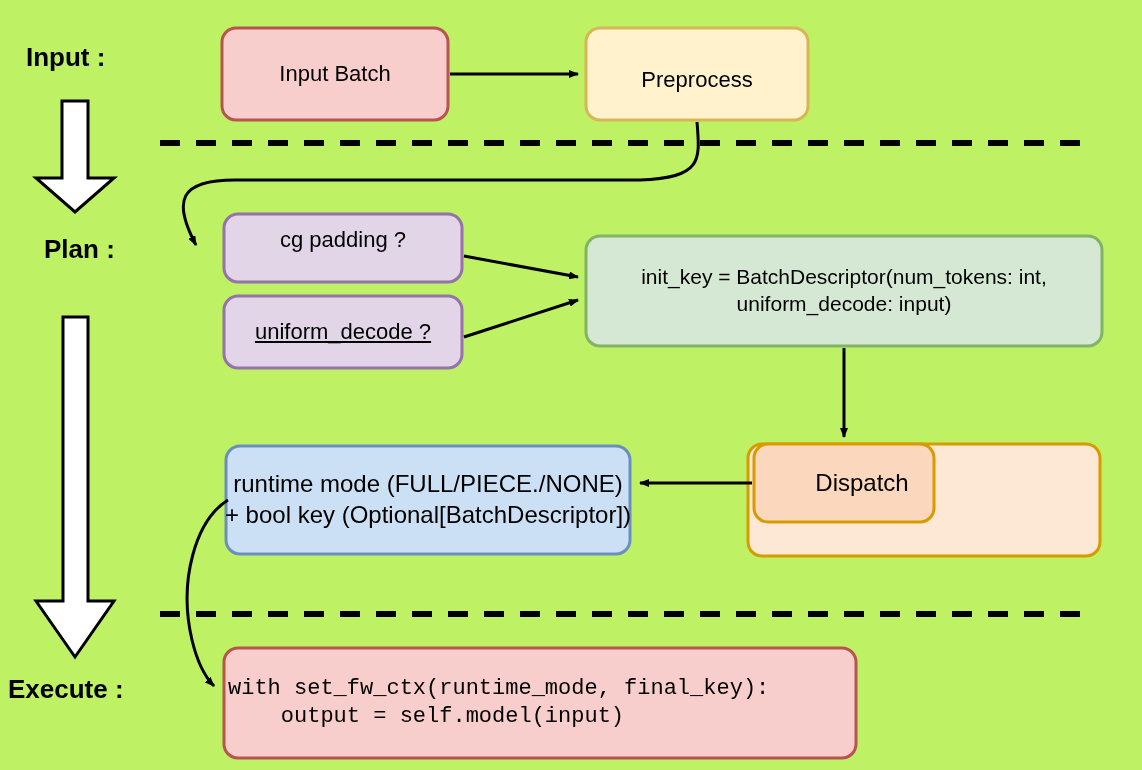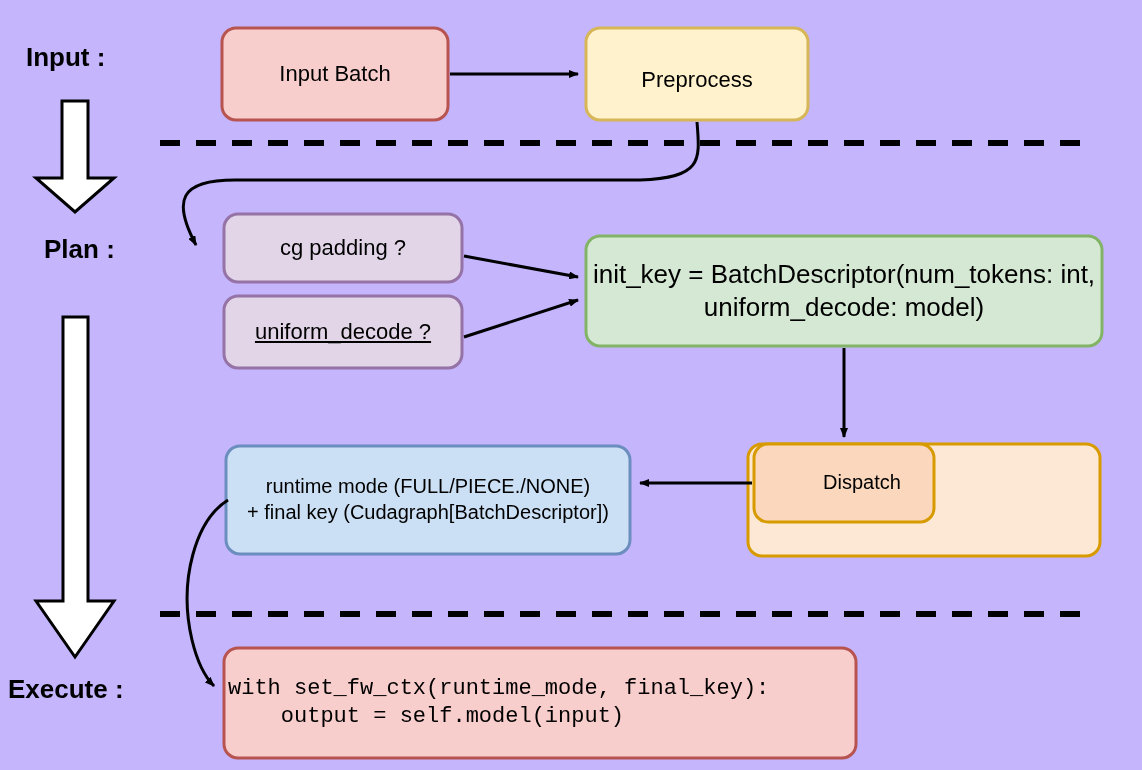--- a/index.html
+++ b/index.html
@@ -7,21 +7,21 @@
     padding: 0;
     background: #ffffff;
   }
   body {
     font-family: "Liberation Sans", sans-serif;
   }
   #diagram-root {
     position: relative;
     width: 1142px;
     height: 770px;
-    background: #c4b5fd;
+    background: #bef264;
     overflow: hidden;
   }
   svg.layer {
     position: absolute;
     left: 0;
     top: 0;
     width: 1142px;
     height: 770px;
   }
   .stage-label {
@@ -43,22 +43,22 @@
     line-height: 1.28;
     pointer-events: none;
     white-space: pre;
   }
   .node-text.mono {
     font-family: "Liberation Mono", monospace;
     text-align: left;
     justify-content: flex-start;
     white-space: pre;
   }
-  .fs20 { font-size: 20px; }
-  .fs21 { font-size: 26px; }
+  .fs20 { font-size: 24px; }
+  .fs21 { font-size: 21px; }
   .fs22 { font-size: 22px; text-align: right; }
   .fs24 { font-size: 24px; }
 </style>
 </head>
 <body>
 
 <div id="diagram-root">
 
   <svg class="layer" viewBox="0 0 1142 770">
     <defs>
@@ -107,35 +107,35 @@
   </svg>
 
   <div class="stage-label" style="left:26px; top:42px;">Input :</div>
   <div class="stage-label" style="left:44px; top:234px;">Plan :</div>
   <div class="stage-label" style="left:8px; top:674px;text-align:right;">Execute :</div>
 
   <div class="node-text fs22" style="left:222px; top:28px; width:226px; height:92px;">Input Batch</div>
 
   <div class="node-text fs22" style="left:586px; top:28px; width:222px; height:104px;">Preprocess</div>
 
-  <div class="node-text fs22" style="left:224px; top:214px; width:238px; height:68px;">cg padding ?</div>
+  <div class="node-text fs22" style="left:224px; top:206px; width:238px; height:68px;">cg padding ?</div>
 
   <div class="node-text fs22" style="left:224px; top:296px; width:238px; height:72px;text-decoration:underline;">uniform_decode ?</div>
 
   <div class="node-text fs21" style="left:590px; top:236px; width:508px; height:110px; flex-direction:column;">
     <span>init_key = BatchDescriptor(num_tokens: int,</span>
-    <span>uniform_decode: model)</span>
+    <span>uniform_decode: input)</span>
   </div>
 
 
   <div class="node-text fs20" style="left:754px; top:444px; width:216px; height:78px;">Dispatch</div>
 
   <div class="node-text fs20" style="left:228px; top:446px; width:400px; height:108px; flex-direction:column;">
     <span>runtime mode (FULL/PIECE./NONE)</span>
-    <span>+ final key (Cudagraph[BatchDescriptor])</span>
+    <span>+ bool key (Optional[BatchDescriptor])</span>
   </div>
 
   <div class="node-text mono fs22" style="left:228px; top:648px; width:624px; height:110px; flex-direction:column; align-items:flex-start; justify-content:center;">
     <span>with set_fw_ctx(runtime_mode, final_key):</span>
     <span>    output = self.model(input)</span>
   </div>
 
 </div>
 
 </body></html>

